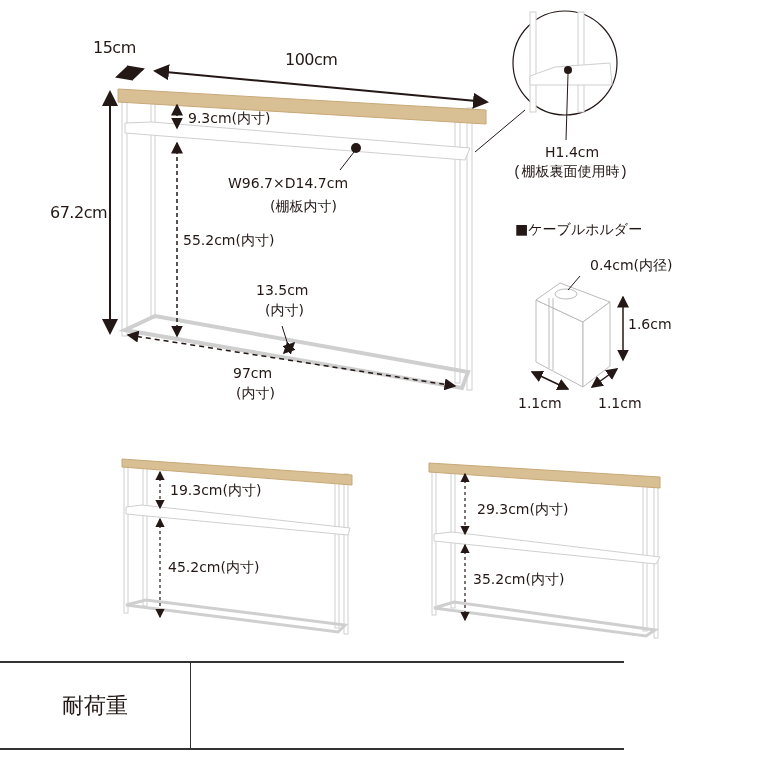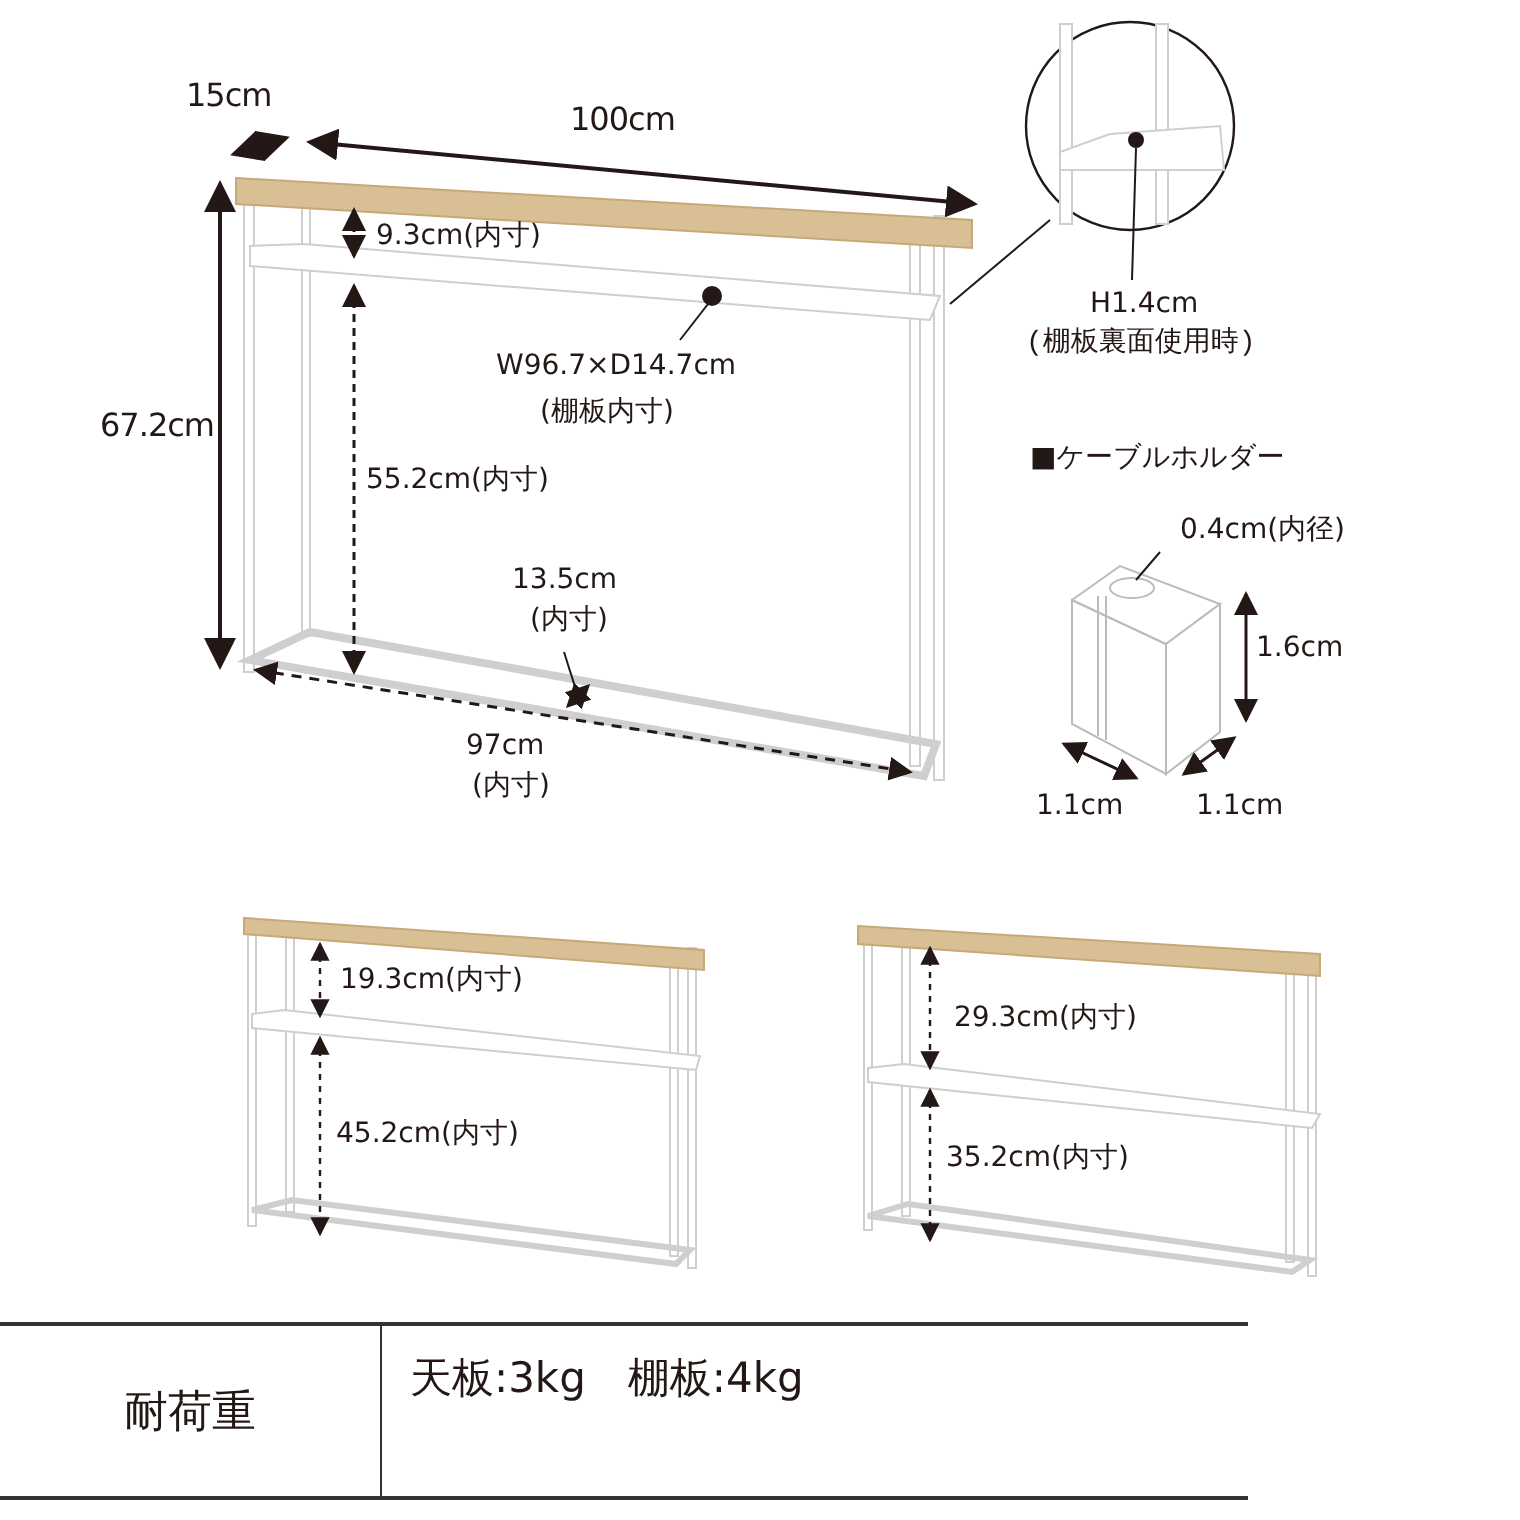--- a/index.html
+++ b/index.html
@@ -98,21 +98,21 @@
     <polygon points="429,463 660,477 660,488 429,472" fill="#d9bf94" stroke="#c8a877"></polygon>
     <line x1="465" y1="474" x2="465" y2="534" stroke="#231815" stroke-width="1.2" stroke-dasharray="3,3" marker-end="url(#ah)" marker-start="url(#ahs)"></line>
     <line x1="465" y1="545" x2="465" y2="620" stroke="#231815" stroke-width="1.2" stroke-dasharray="3,3" marker-end="url(#ah)" marker-start="url(#ahs)"></line>
   </g>
 </svg>
 
 <span class="lbl big" style="left:93px;top:40px;">15cm</span>
 <span class="lbl big" style="left:285px;top:52px;">100cm</span>
 <span class="lbl big" style="left:50px;top:205px;">67.2cm</span>
 <span class="lbl med" style="left:188px;top:111px;">9.3cm(内寸)</span>
-<span class="lbl med" style="left:228px;top:176px;margin-left:20px;">W96.7×D14.7cm</span>
+<span class="lbl med" style="left:228px;top:176px;">W96.7×D14.7cm</span>
 <span class="lbl sm" style="left:270px;top:199px;">(棚板内寸)</span>
 <span class="lbl med" style="left:183px;top:233px;">55.2cm(内寸)</span>
 <span class="lbl med" style="left:256px;top:283px;">13.5cm</span>
 <span class="lbl sm" style="left:265px;top:303px;">(内寸)</span>
 <span class="lbl med" style="left:233px;top:366px;">97cm</span>
 <span class="lbl sm" style="left:236px;top:386px;">(内寸)</span>
 
 <span class="lbl med" style="left:545px;top:145px;">H1.4cm</span>
 <span class="lbl sm" style="left:513px;top:165px;font-family:Liberation Mono, monospace;">(棚板裏面使用時)</span>
 
@@ -123,15 +123,14 @@
 <span class="lbl med" style="left:598px;top:396px;">1.1cm</span>
 
 <span class="lbl med" style="left:170px;top:483px;">19.3cm(内寸)</span>
 <span class="lbl med" style="left:168px;top:560px;">45.2cm(内寸)</span>
 <span class="lbl med" style="left:477px;top:502px;">29.3cm(内寸)</span>
 <span class="lbl med" style="left:473px;top:572px;">35.2cm(内寸)</span>
 
 <div class="table">
   <div class="tcell-h">耐荷重</div>
   <div class="tcell-v">
-    <div>天板:3kg　棚板:4kg</div>
   </div>
 </div>
 
 </body></html>

